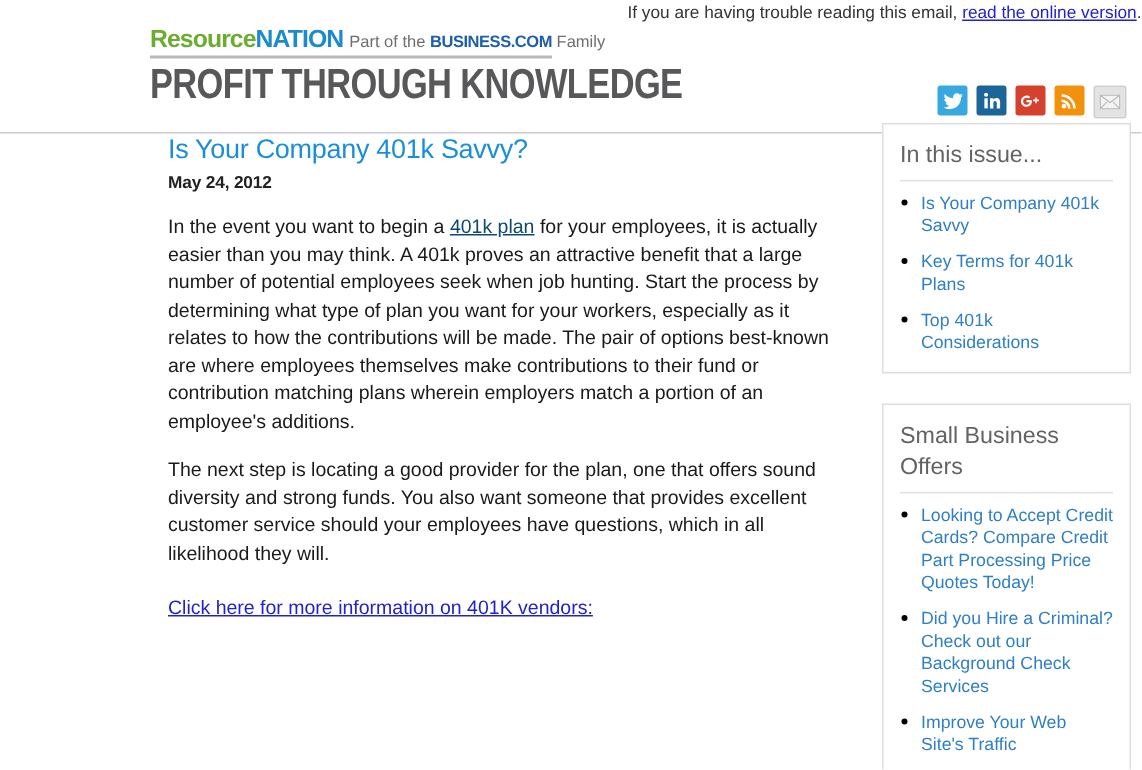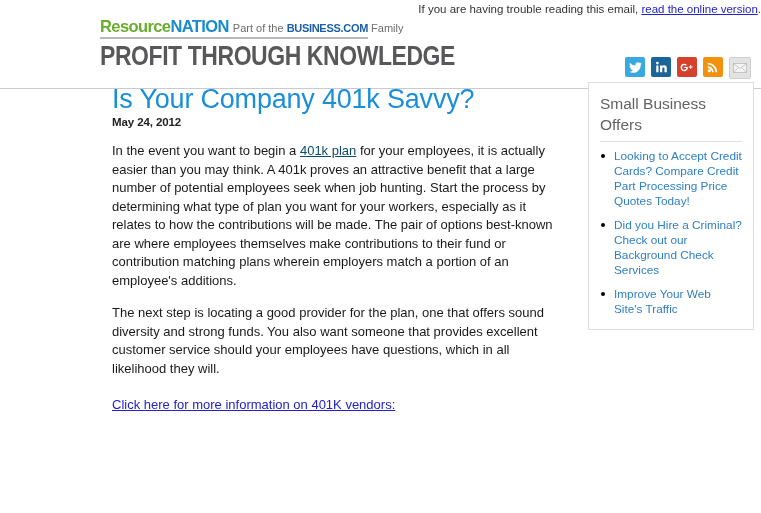--- a/index.html
+++ b/index.html
@@ -138,21 +138,21 @@
   }
   .sidebar {
     position: absolute;
     left: 588px;
     top: 7px;
     width: 166px;
   }
 
   
   .art-title {
-    font-size: 27px;
+    font-size: 18px;
     color: #1a8fd8;
     font-weight: normal;
     margin: 0;
     line-height: 26px;
     letter-spacing: -0.2px;
   }
   .art-date {
     font-size: 11.5px;
     color: #222222;
     margin: 4px 0 0 0;
@@ -287,20 +287,28 @@
 
 
     <a href="#" class="cta">Click here for more information on 401K vendors:</a>
 
     
     
   </div>
 
   <div class="sidebar">
 
+    <div class="box">
+      <div class="box-title">In this issue...</div>
+      <ul>
+        <li><a href="#">Is Your Company 401k Savvy</a></li>
+        <li><a href="#">Key Terms for 401k Plans</a></li>
+        <li><a href="#">Top 401k Considerations</a></li>
+      </ul>
+    </div>
 
     <div class="box">
       <div class="box-title">Small Business Offers</div>
       <ul>
         <li><a href="#">Looking to Accept Credit Cards? Compare Credit Part Processing Price Quotes Today!</a></li>
         <li><a href="#">Did you Hire a Criminal? Check out our  Background Check Services</a></li>
         <li><a href="#">Improve Your Web Site's Traffic</a></li>
       </ul>
     </div>
 

